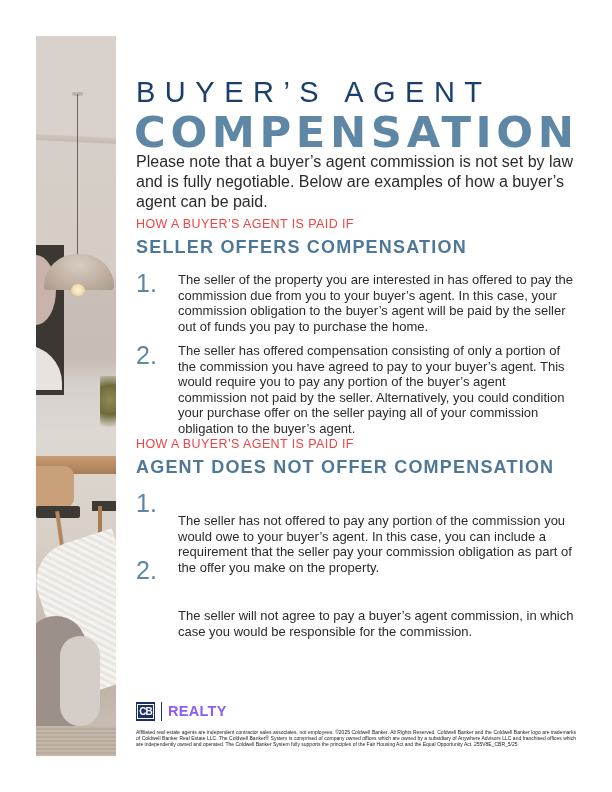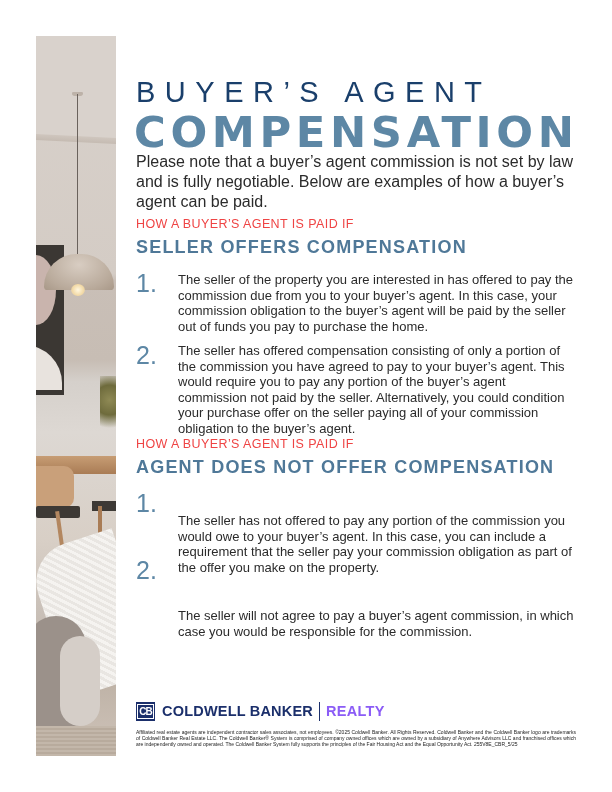--- a/index.html
+++ b/index.html
@@ -121,18 +121,17 @@
 <div class="item-num" style="top:491px;">1.</div>
 <div class="item-text" style="top:489px;margin-top:24px;">The seller has not offered to pay any portion of the commission you would owe to your buyer’s agent. In this case, you can include a requirement that the seller pay your commission obligation as part of the offer you make on the property.</div>
 
 <div class="item-num" style="top:558px;">2.</div>
 <div class="item-text" style="top:560px;margin-top:48px;">The seller will not agree to pay a buyer’s agent commission, in which case you would be responsible for the commission.</div>
 
 <div class="logo">
   <div class="logo-mark">
       <span>CB</span>
     </div>
-  <div class="logo-text">COLDWELL BANKER</div>
   <div class="logo-divider"></div>
   <div class="logo-text2">REALTY</div>
 </div>
 
 <div class="legal">Affiliated real estate agents are independent contractor sales associates, not employees. ©2025 Coldwell Banker. All Rights Reserved. Coldwell Banker and the Coldwell Banker logo are trademarks of Coldwell Banker Real Estate LLC. The Coldwell Banker® System is comprised of company owned offices which are owned by a subsidiary of Anywhere Advisors LLC and franchised offices which are independently owned and operated. The Coldwell Banker System fully supports the principles of the Fair Housing Act and the Equal Opportunity Act. 255V8E_CBR_5/25</div>
 
 </body></html>

